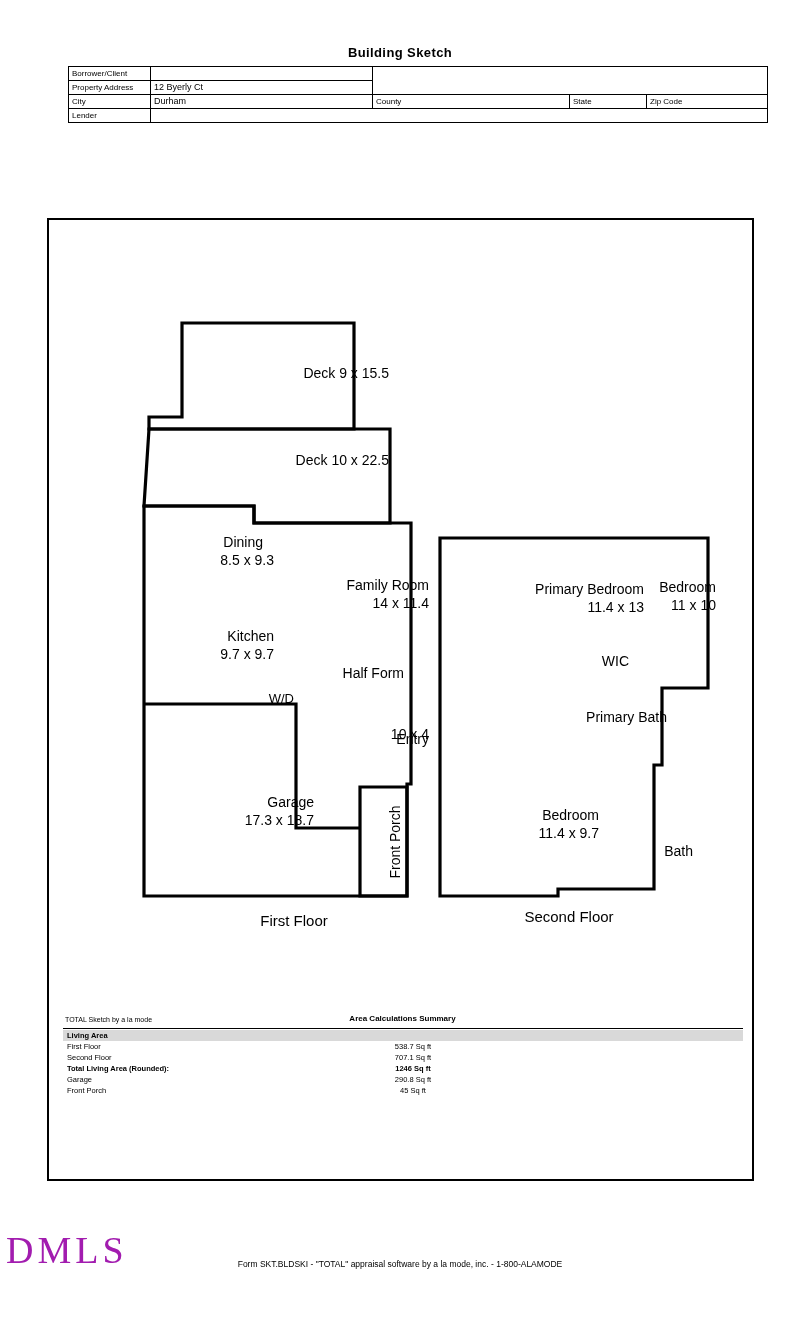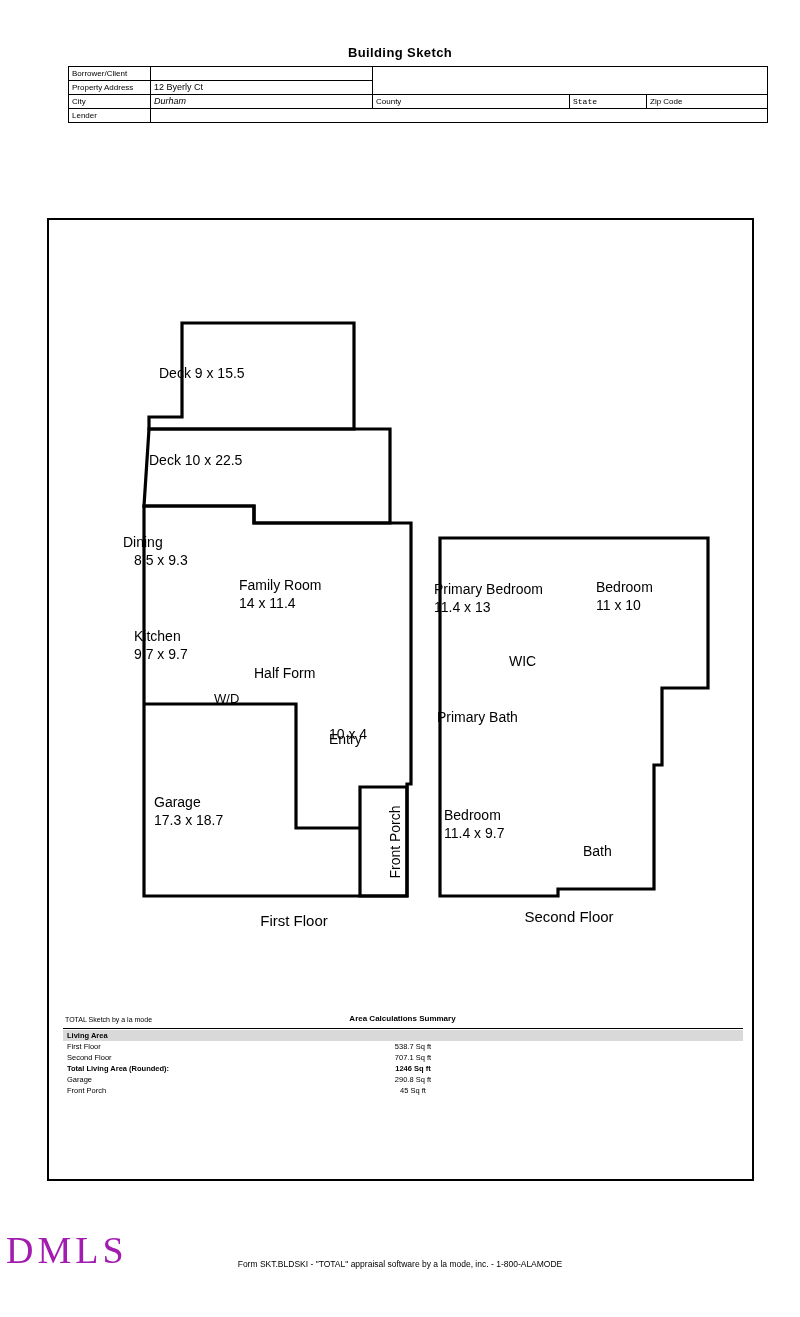--- a/index.html
+++ b/index.html
@@ -63,21 +63,21 @@
     position: absolute;
     left: 0;
     top: 0;
     width: 707px;
     height: 963px;
   }
 
   .room-label {
     position: absolute;
     font-size: 14px;
-    text-align: left;
+    text-align: right;
     line-height: 17px;
     white-space: nowrap;
   }
   .floor-label {
     position: absolute;
     font-size: 15px;
     text-align: center;
     white-space: nowrap;
   }
   .vert-label {
@@ -169,23 +169,23 @@
       <tr>
     <td style="width:75px;" class="lbl">Borrower/Client</td>
     <td class="val"></td>
   </tr>
   <tr>
     <td style="width:75px;" class="lbl">Property Address</td>
     <td class="val">12 Byerly Ct</td>
   </tr>
   <tr>
     <td style="width:75px;" class="lbl">City</td>
-    <td style="width:215px;font-style:italic;" class="val">Durham</td>
+    <td style="width:215px;" class="val">Durham</td>
     <td style="width:190px;" class="lbl">County</td>
-    <td style="width:70px;font-family:Liberation Mono, monospace;" class="lbl">State</td>
+    <td style="width:70px;" class="lbl">State</td>
     <td class="lbl">Zip Code</td>
   </tr>
   <tr>
     <td style="width:75px;" class="lbl">Lender</td>
     <td colspan="4" class="val"></td>
   </tr>
 </tbody>
   </table>
 
 <div class="sketch-frame">

